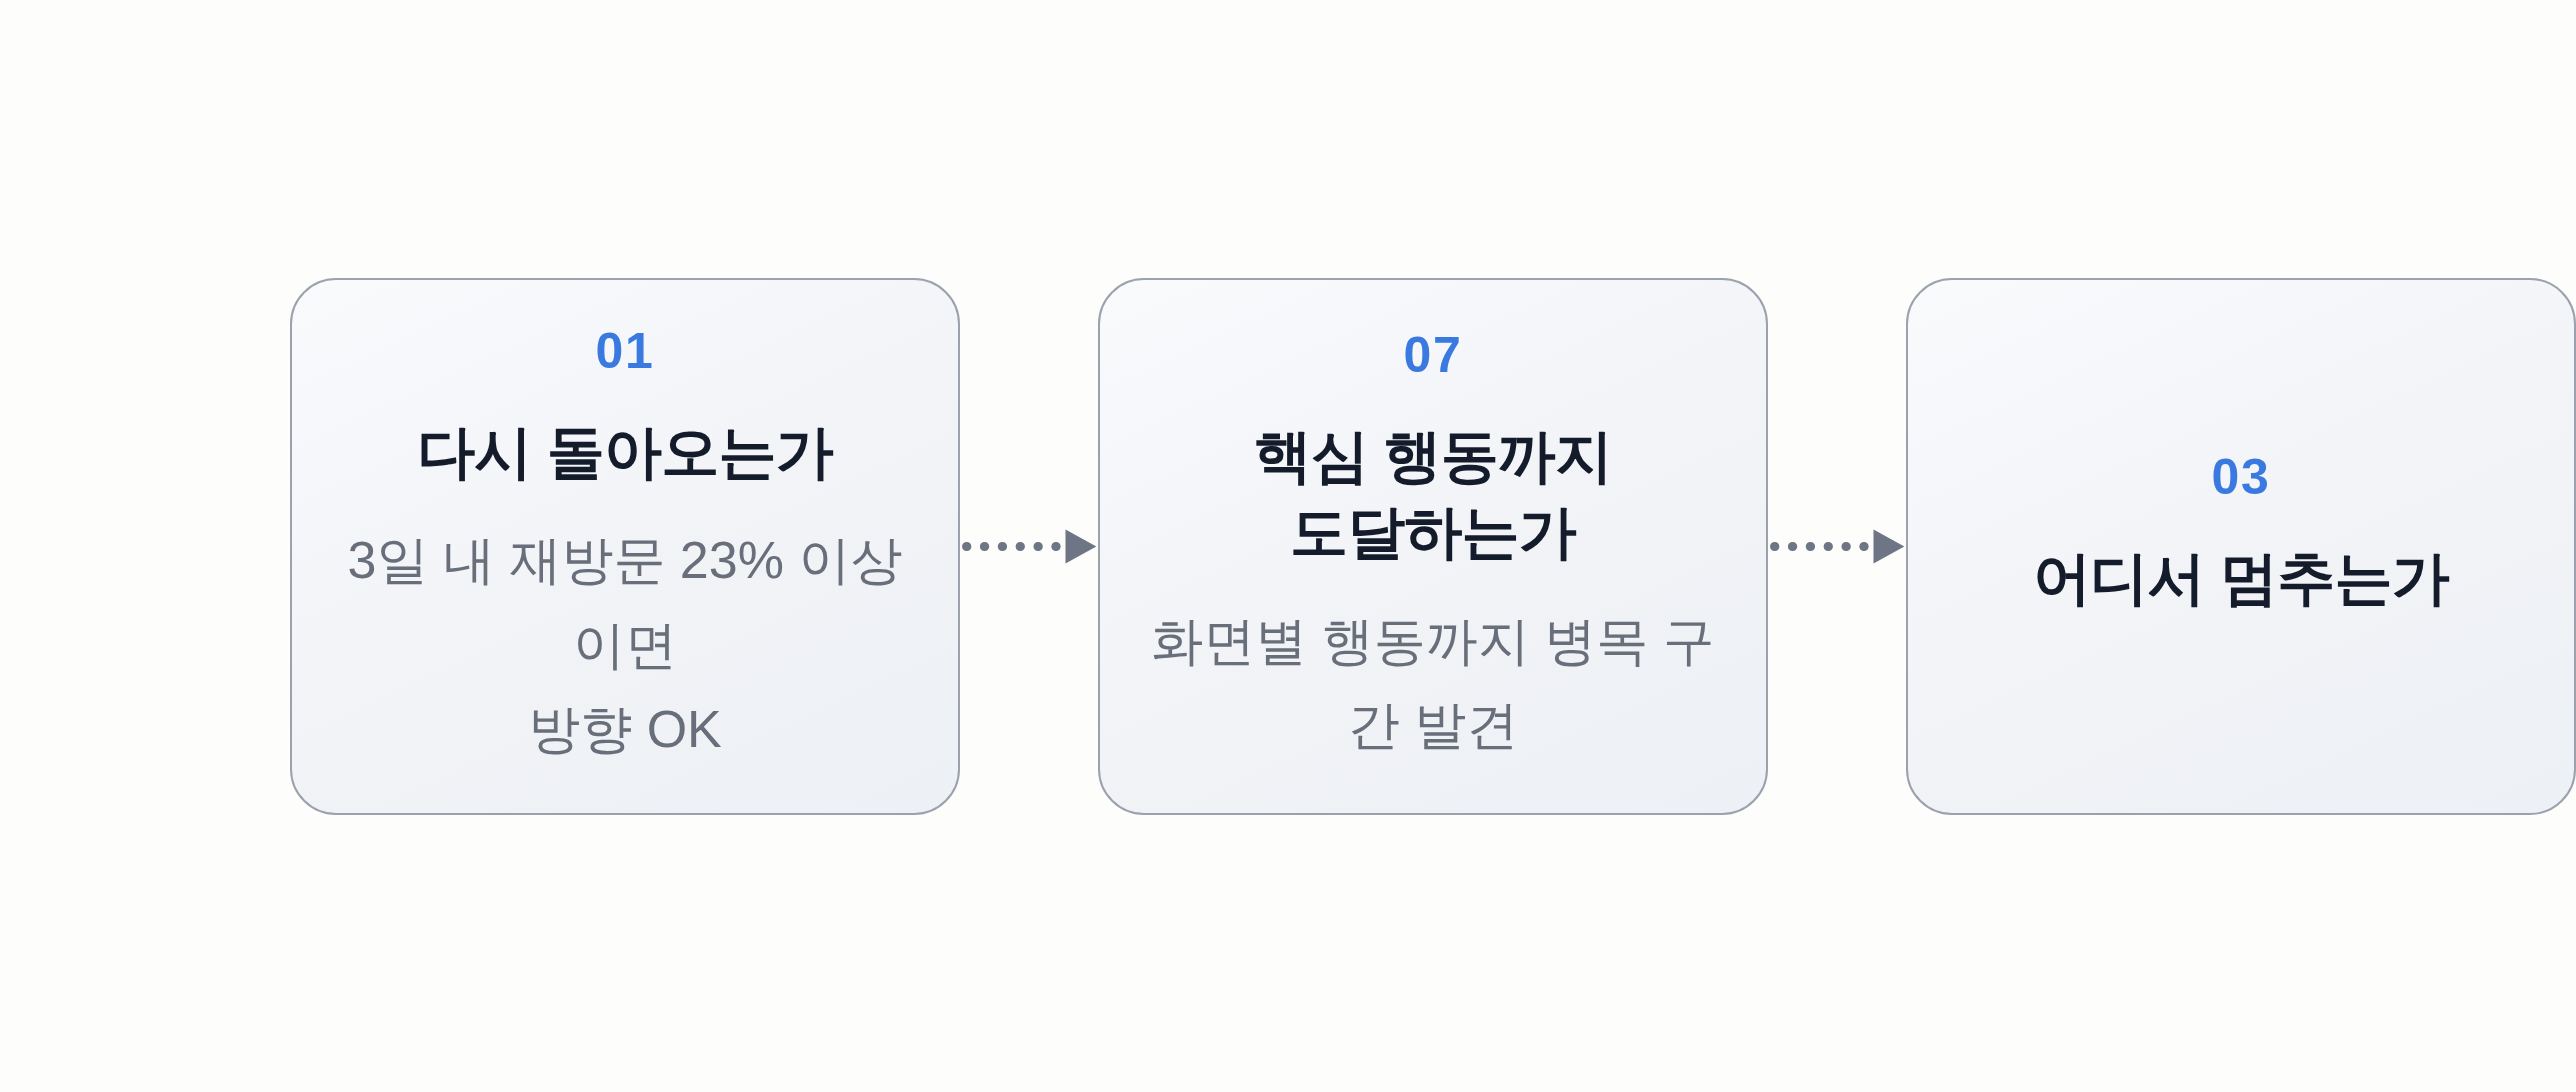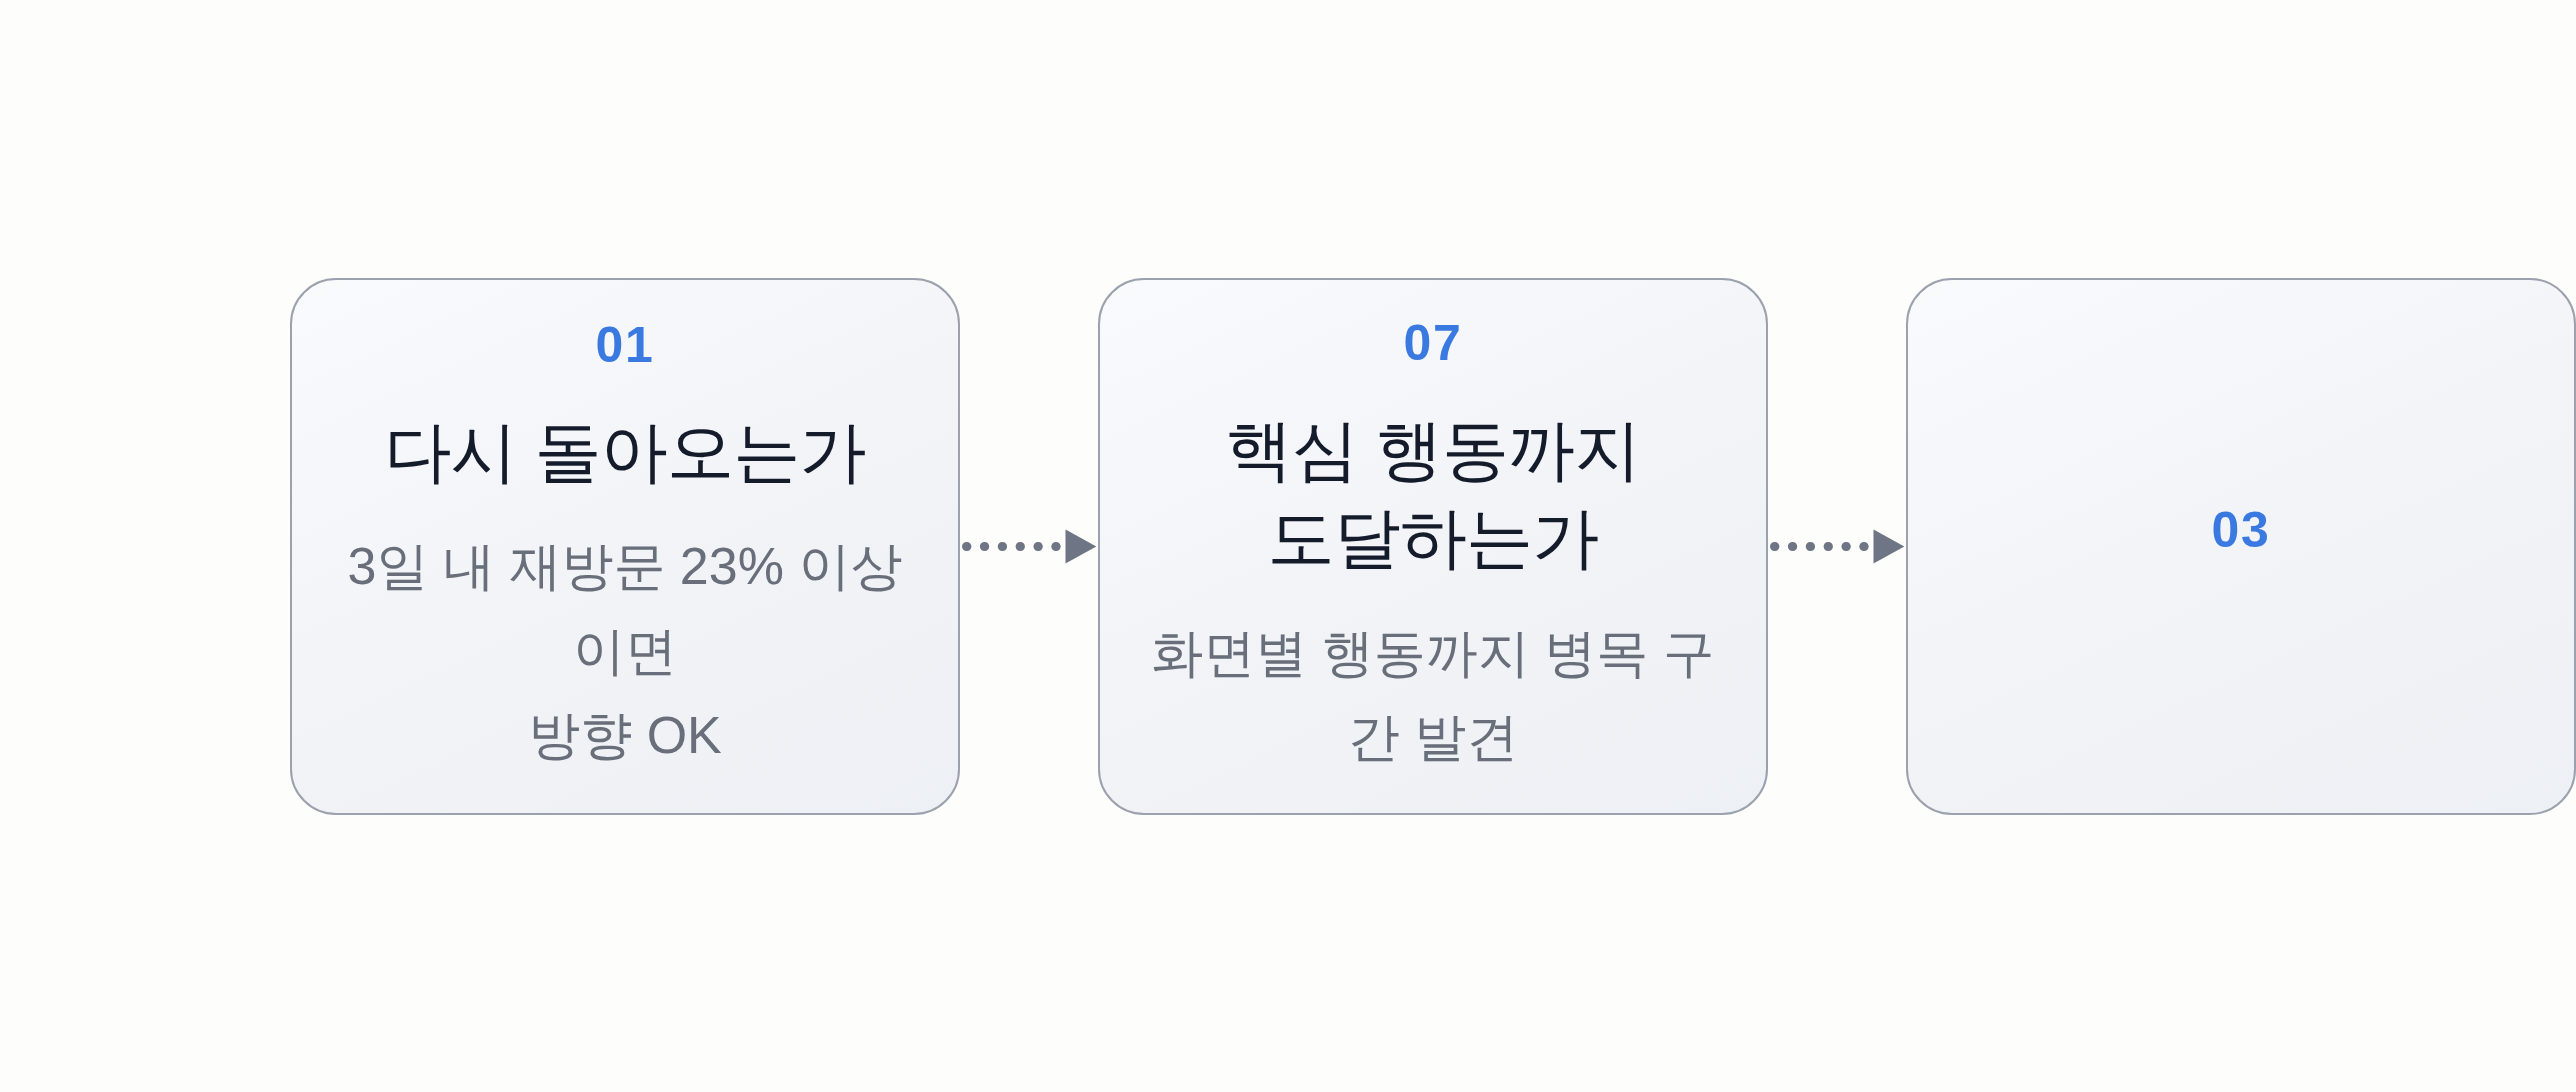--- a/index.html
+++ b/index.html
@@ -35,22 +35,22 @@
     padding: 24.4px 33px;
   }
   .step-number {
     font-size: 50px;
     font-weight: 700;
     color: #3a7ae0;
     letter-spacing: 1.6px;
     margin-bottom: 34px;
   }
   .step-title {
-    font-size: 67px;
-    font-weight: 400;
+    font-size: 58px;
+    font-weight: 700;
     color: #141b2b;
     line-height: 1.32;
     white-space: pre-line;
     margin-bottom: 28px;
     letter-spacing: -0.8px;
   }
   .step-subtitle {
     font-size: 52px;
     font-weight: 400;
     color: #686f7a;
@@ -97,16 +97,17 @@
 
   <div class="connector">
     <svg width="138" height="65" viewBox="0 0 170 80">
       <line x1="8" y1="40" x2="124" y2="40" stroke="#6e7584" stroke-width="11" stroke-linecap="round" stroke-dasharray="0.5 21.5"></line>
       <polygon points="130,19 168,40 130,61" fill="#6e7584"></polygon>
     </svg>
   </div>
 
   <div class="step-card">
     <div class="step-number">03</div>
+    <div class="step-title">어디서 멈추는가</div>
   </div>
 
 </div>
 
 
 </body></html>

